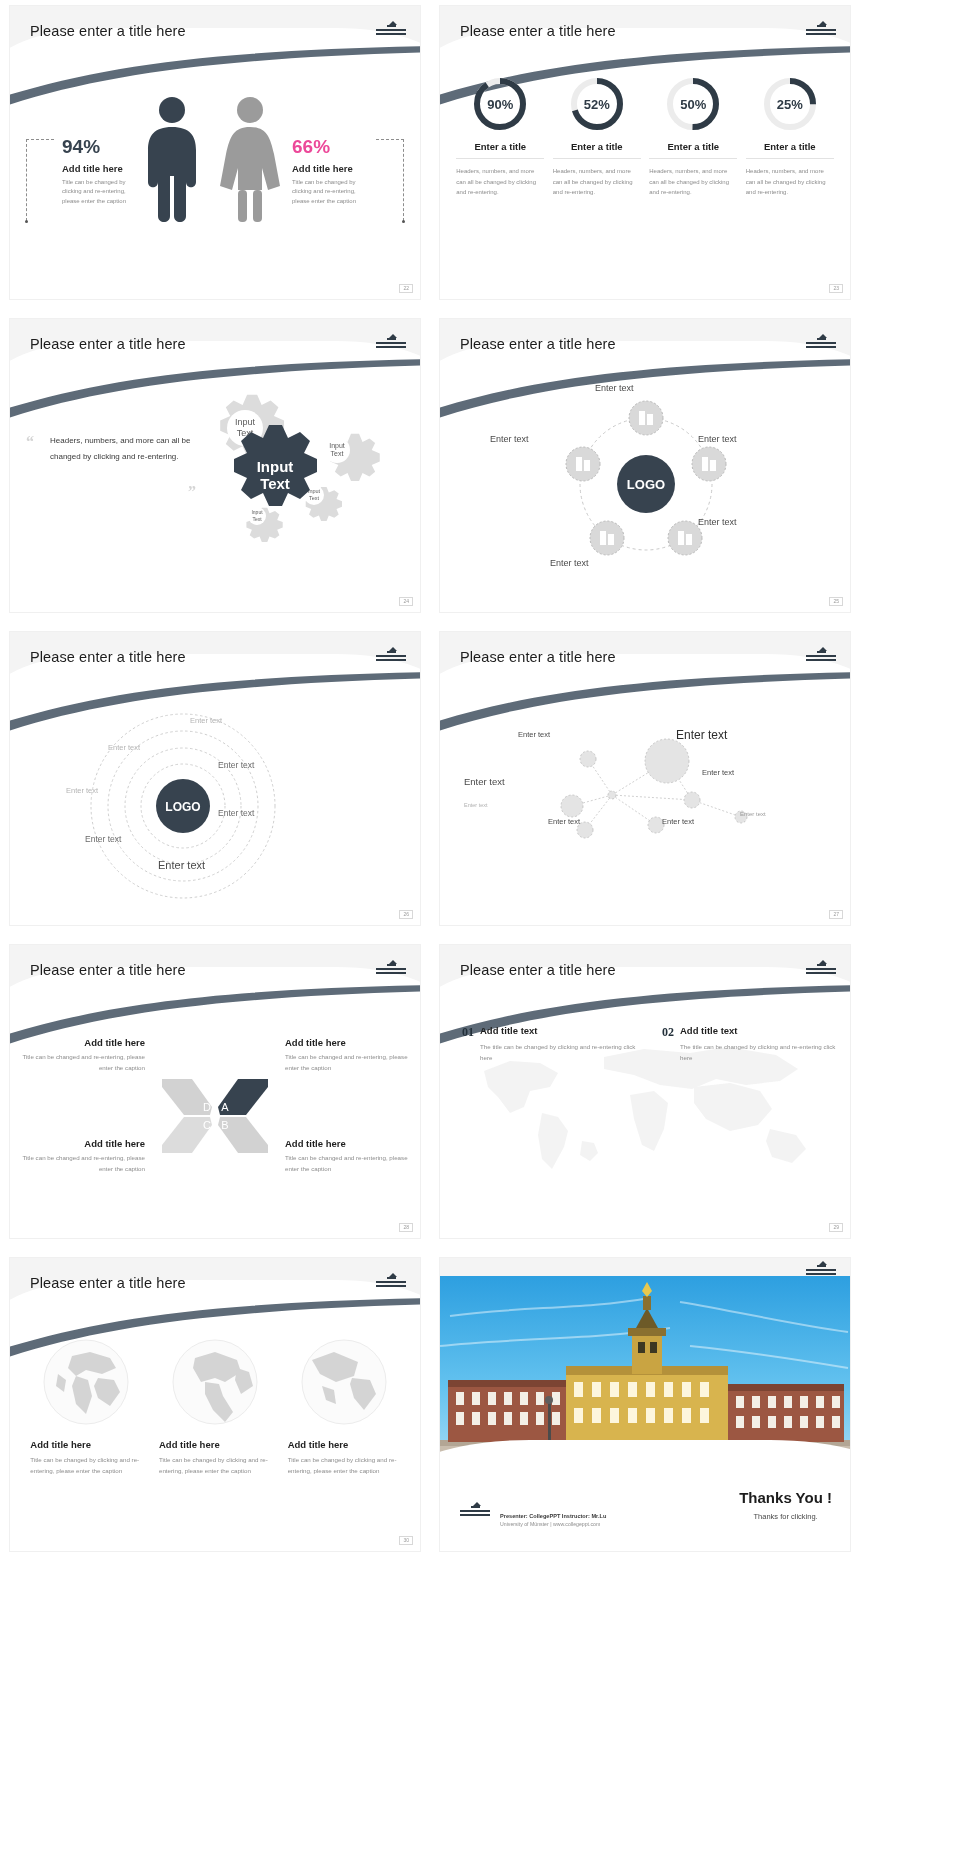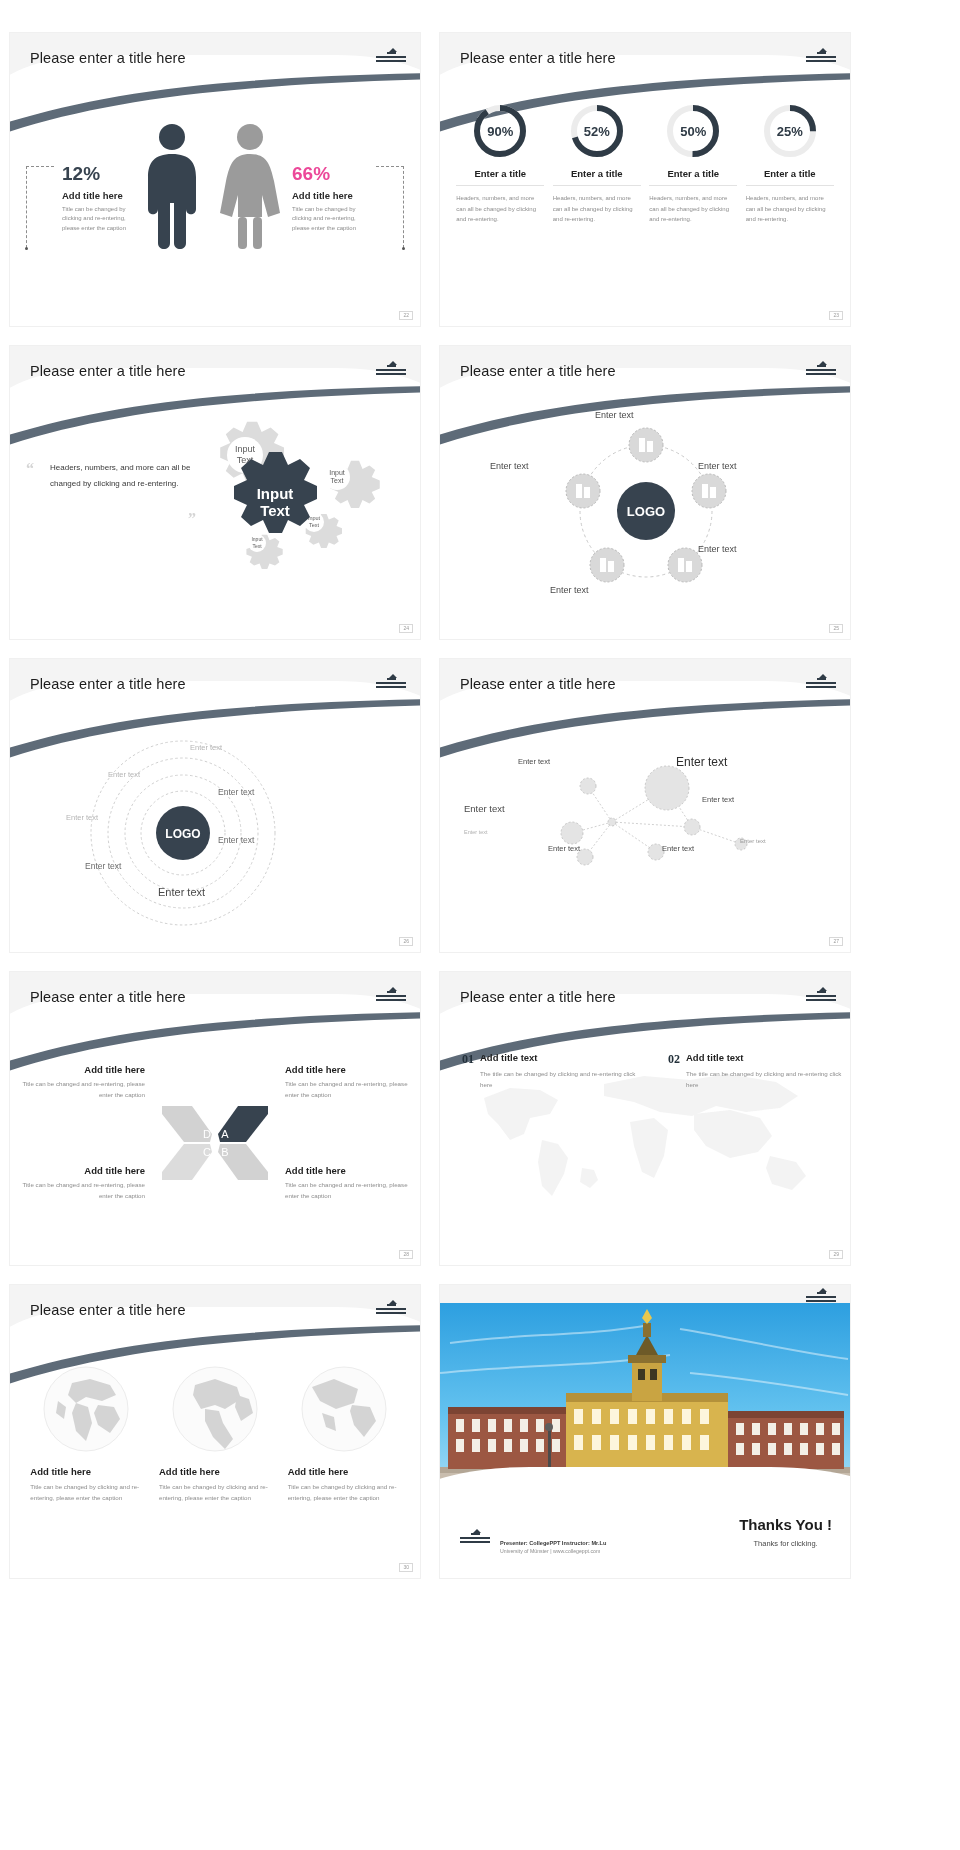--- a/index.html
+++ b/index.html
@@ -9,21 +9,20 @@
     font-family: "Liberation Sans", sans-serif;
     overflow:hidden;
   }
   .grid {
     display:grid;
     grid-template-columns: 410px 410px;
     grid-auto-rows: 293px;
     column-gap: 20px;
     row-gap: 20px;
     padding: 6px 10px;
-    margin-top: 27px;
   }
   .slide {
     position:relative;
     width:410px; height:293px;
     background:#ffffff;
     overflow:hidden;
     box-shadow: 0 0 0 1px #f0f0f0;
   }
   
   .hdr {
@@ -158,21 +157,21 @@
       </svg>
 
       <svg style="position:absolute; left:208px; top:32px;" width="64" height="130" viewBox="0 0 64 130">
         <circle cx="32" cy="16" r="13" fill="#9b9b9b"></circle>
         <path d="M32 33 C16 33 12 42 8 60 L2 92 L14 96 L20 74 L20 96 L44 96 L44 74 L50 96 L62 92 L56 60 C52 42 48 33 32 33 Z" fill="#9b9b9b"></path>
         <rect x="20" y="96" width="9" height="32" rx="4" fill="#9b9b9b"></rect>
         <rect x="35" y="96" width="9" height="32" rx="4" fill="#9b9b9b"></rect>
       </svg>
 
       <div style="position:absolute; left:52px; top:74px; width:76px;">
-        <div class="pct">12%</div>
+        <div class="pct">94%</div>
         <div class="addt">Add title here</div>
         <div class="capt">Title can be changed by clicking and re-entering, please enter the caption</div>
       </div>
       <div style="position:absolute; left:282px; top:74px; width:80px;">
         <div class="pct grey">66%</div>
         <div class="addt">Add title here</div>
         <div class="capt">Title can be changed by clicking and re-entering, please enter the caption</div>
       </div>
     </div>
     <div class="pagenum">22</div>
@@ -533,21 +532,21 @@
         </g>
       </svg>
 
       <div style="position:absolute; left:22px; top:24px; display:flex; gap:6px; width:180px;">
         <div class="num">01</div>
         <div>
           <div class="n-title">Add title text</div>
           <div class="n-sub">The title can be changed by clicking and re-entering click here</div>
         </div>
       </div>
-      <div style="position:absolute; left:228px; top:24px; display:flex; gap:6px; width:180px;justify-content:center;">
+      <div style="position:absolute; left:222px; top:24px; display:flex; gap:6px; width:180px;justify-content:center;">
         <div class="num">02</div>
         <div>
           <div class="n-title">Add title text</div>
           <div class="n-sub">The title can be changed by clicking and re-entering click here</div>
         </div>
       </div>
     </div>
     <div class="pagenum">29</div>
   </div>
 

